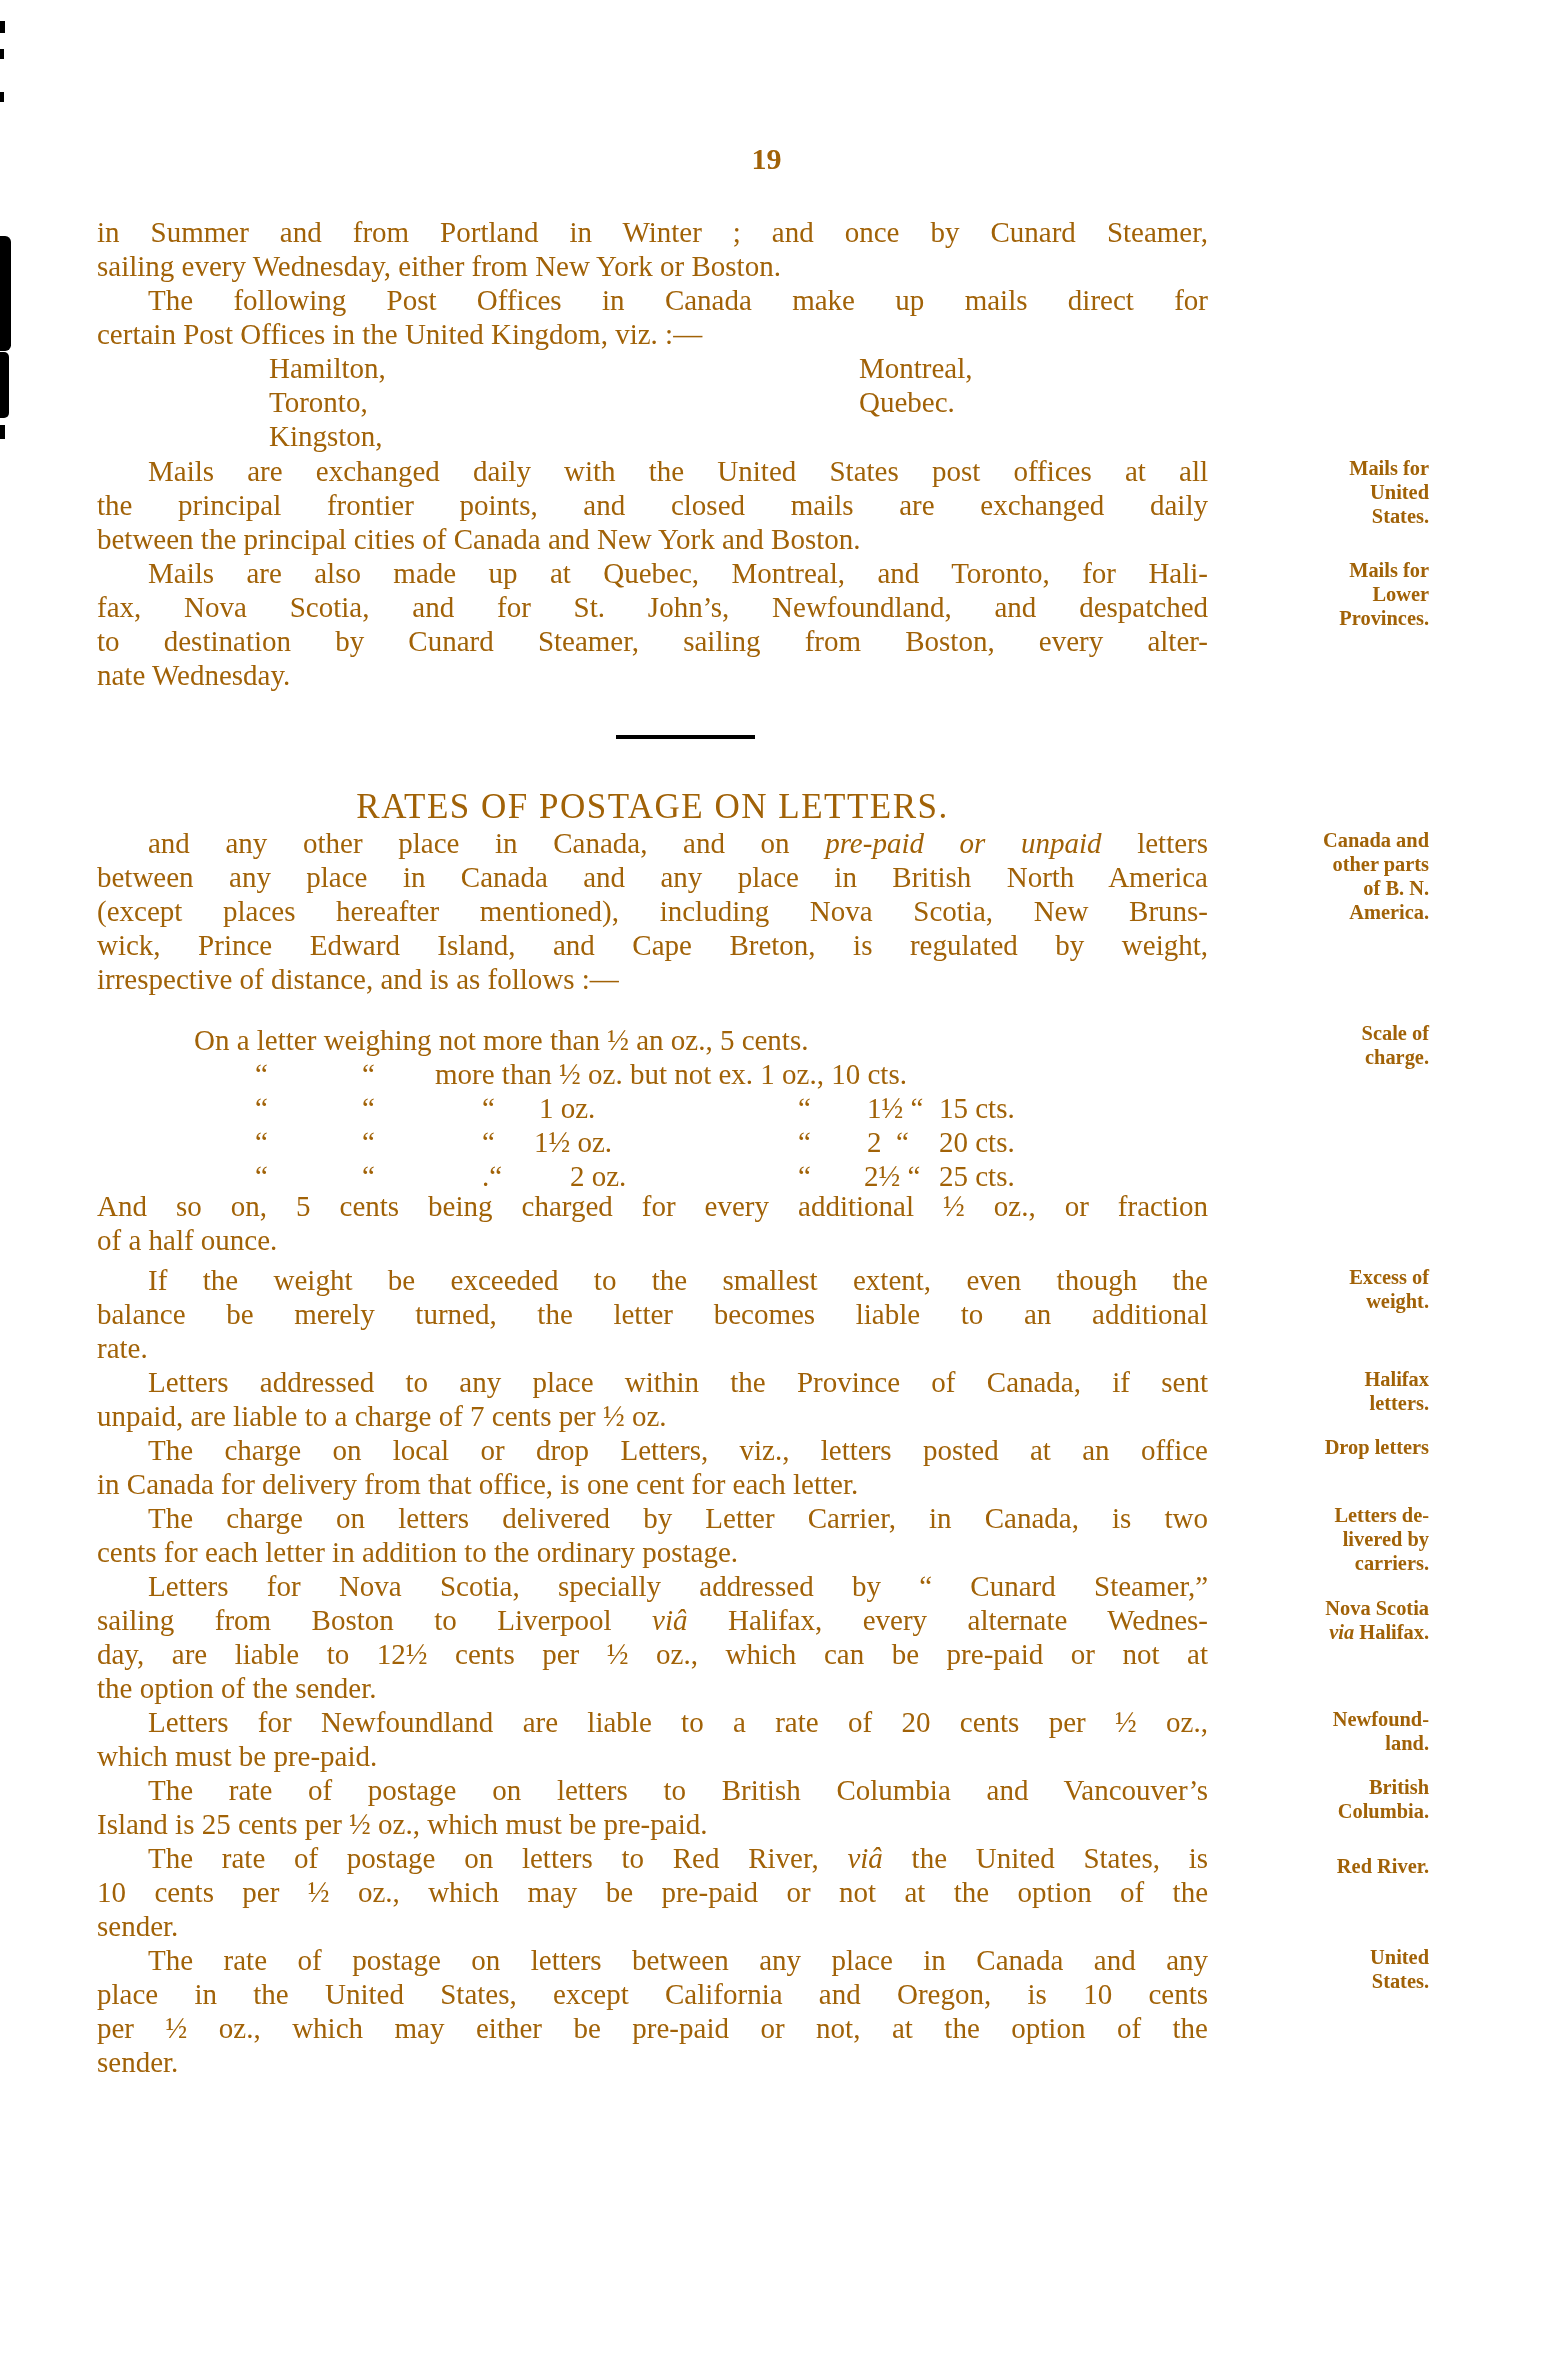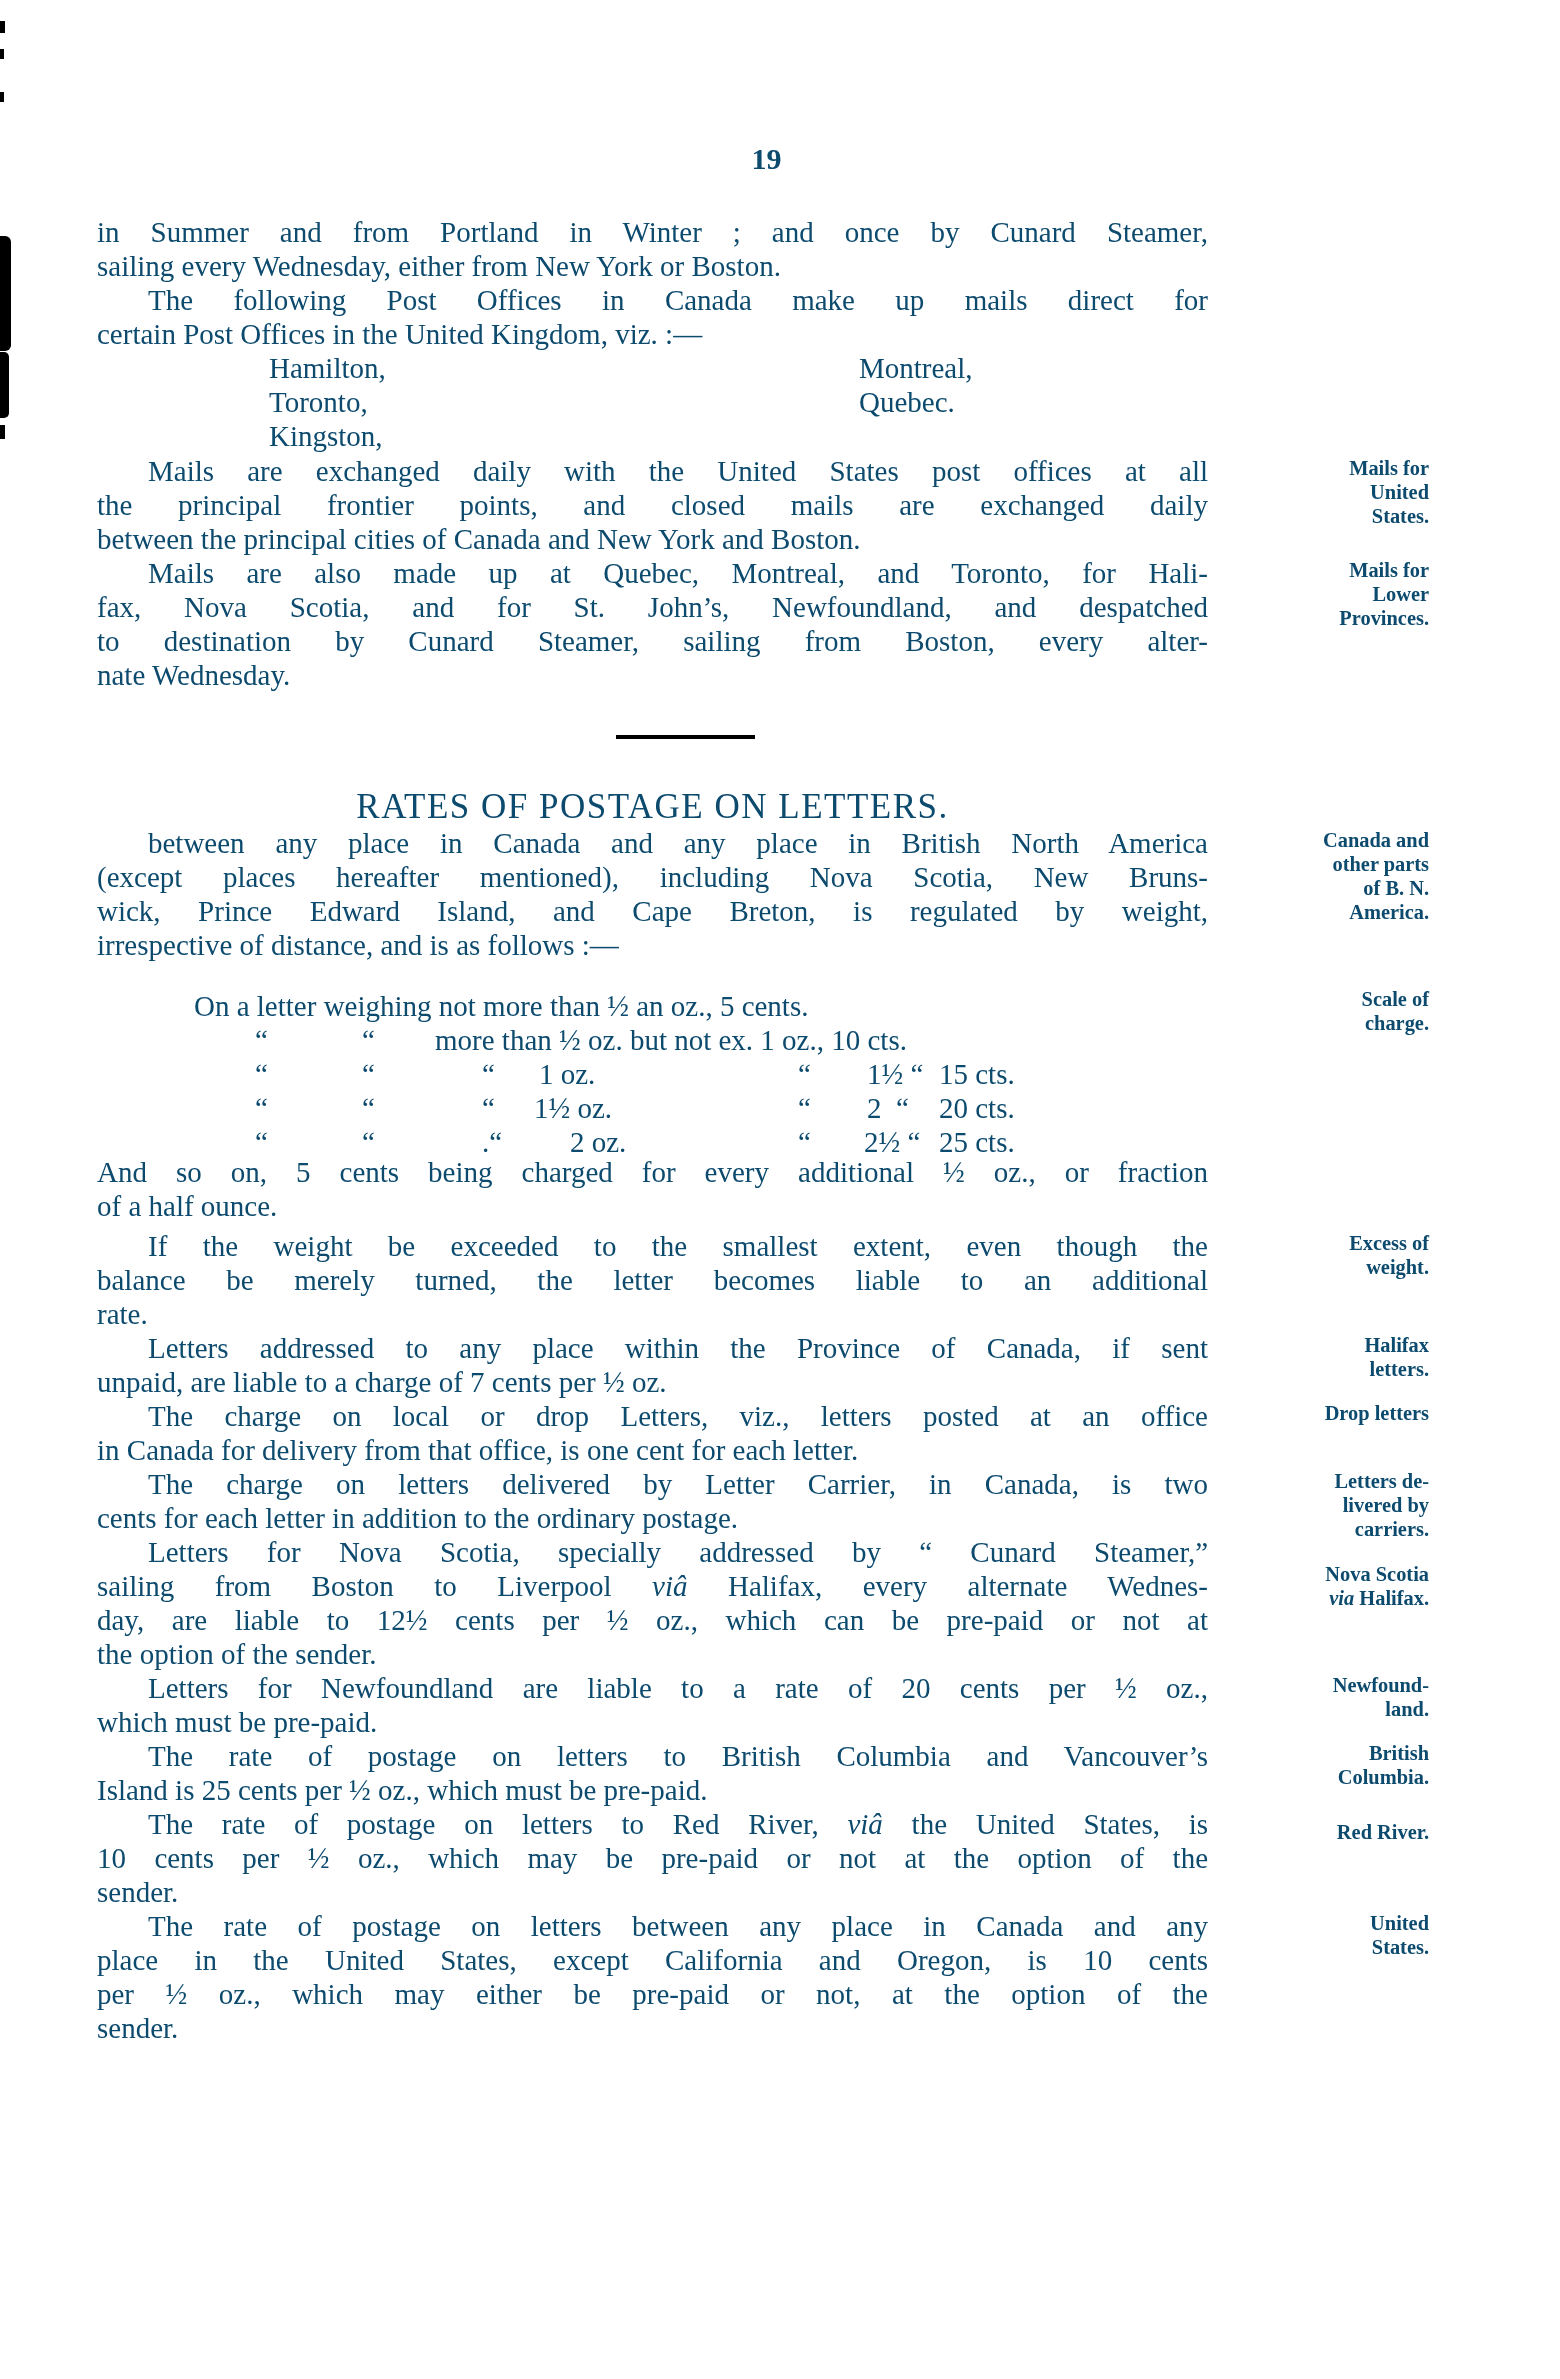--- a/index.html
+++ b/index.html
@@ -1,21 +1,21 @@
 <!DOCTYPE html>
 <html><head>
 <meta charset="utf-8">
 <style>
   html,body{margin:0;padding:0;background:#ffffff;}
   .page{
     position:relative;
     width:1560px;
     height:2379px;
     background:#ffffff;
-    color:#0c4a6e;
+    color:#a16207;
     font-family:"Liberation Serif","DejaVu Serif",serif;
     overflow:hidden;
   }
   .page-number{
     position:absolute;
     top:142px;
     left:0;
     width:1560px;
     text-align:center;
     font-size:30px;
@@ -113,20 +113,21 @@
         <div class="line last">nate Wednesday.</div>
         <div class="margin-note" style="top: 1.9px;">
           <div>Mails for</div>
           <div>Lower</div>
           <div>Provinces.</div>
         </div>
       </div>
       <div class="rule"></div>
       <div class="heading">RATES OF POSTAGE ON LETTERS.</div>
       <div class="para indent">
+        <div class="line">and any other place in Canada, and on <i>pre-paid or unpaid</i> letters</div>
         <div class="line">between any place in Canada and any place in British North America</div>
         <div class="line">(except places hereafter mentioned), including Nova Scotia, New Bruns-</div>
         <div class="line">wick, Prince Edward Island, and Cape Breton, is regulated by weight,</div>
         <div class="line last">irrespective of distance, and is as follows :—</div>
         <div class="margin-note" style="top: 1.9px;">
           <div>Canada and</div>
           <div>other parts</div>
           <div>of B. N.</div>
           <div>America.</div>
         </div>

